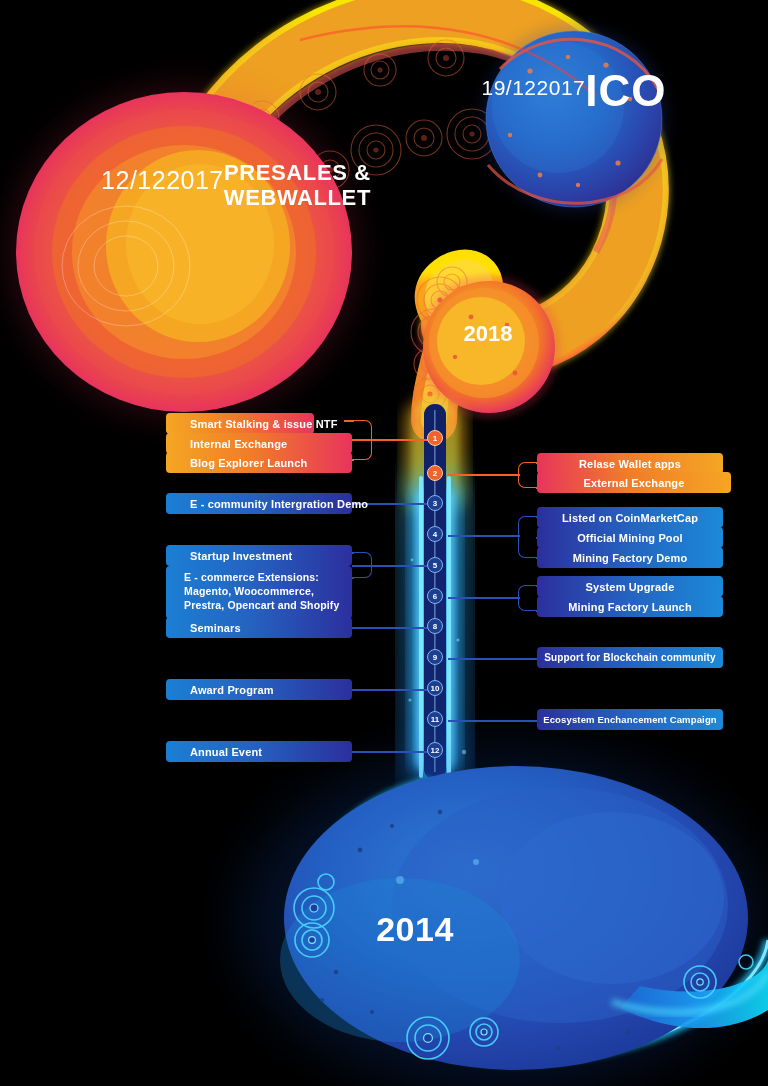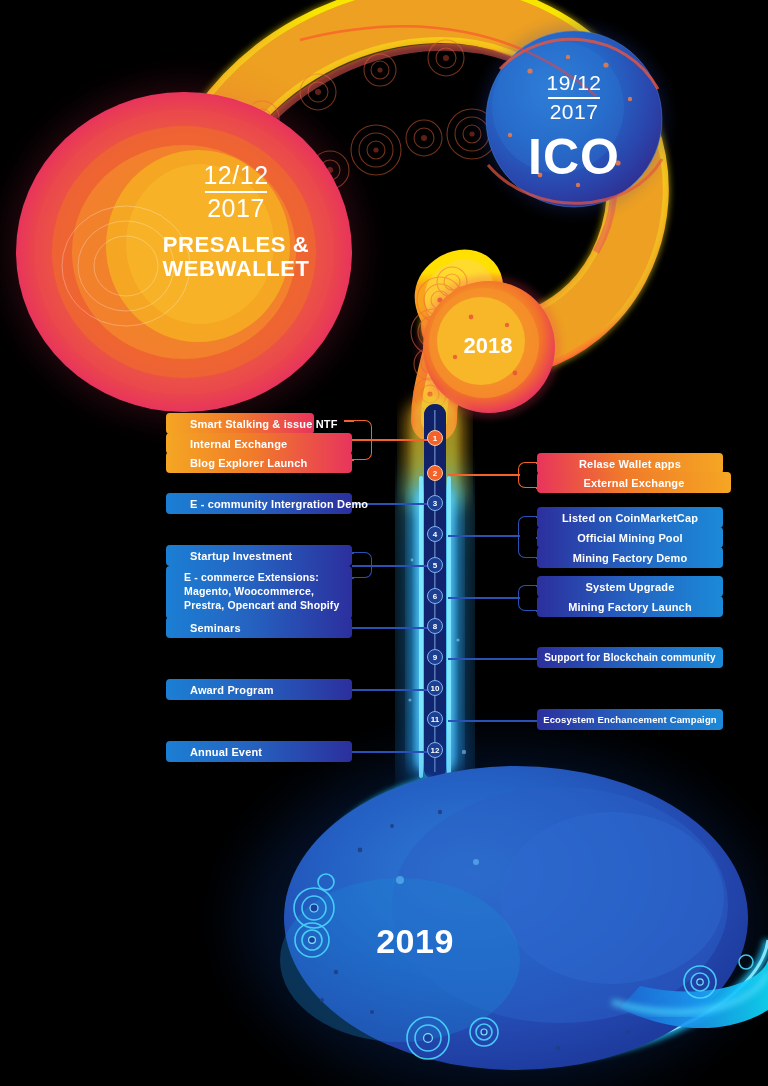--- a/index.html
+++ b/index.html
@@ -5,34 +5,34 @@
   * { margin:0; padding:0; box-sizing:border-box; }
   html,body {
     width:768px; height:1086px;
     background:#000; overflow:hidden;
     font-family:"Liberation Sans", sans-serif;
   }
   #stage { position:relative; width:768px; height:1086px; background:#000; }
   #art { position:absolute; inset:0; width:768px; height:1086px; }
 
   
-  .badge { position:absolute; display:flex; flex-direction:column;
+  .badge { position:absolute; display:flex; 
            align-items:center; justify-content:center; color:#fff;
-           text-align:center; z-index:6; pointer-events:none;margin-top:12px; }
+           text-align:center; z-index:6; pointer-events:none; }
   .badge .date-top { font-size:25px; font-weight:500; letter-spacing:.5px; line-height:1.05; }
   .badge .date-rule { width:62px; height:2px; background:#fff; margin:3px 0 2px; }
   .badge .date-bot { font-size:25px; font-weight:500; letter-spacing:.5px; line-height:1.05; }
   .badge .badge-title { font-weight:bold; line-height:1.12; margin-top:11px; }
 
   #badge-presales { left:112px; top:150px; width:248px; }
   #badge-presales .badge-title { font-size:22px; letter-spacing:.6px; }
   #badge-ico { left:486px; top:60px; width:176px; }
   #badge-ico .date-top,#badge-ico .date-bot { font-size:21px; }
   #badge-ico .date-rule { width:52px; }
-  #badge-ico .badge-title { font-size:50px; letter-spacing:1px; margin-top:6px; }
+  #badge-ico .badge-title { font-size:44px; letter-spacing:1px; margin-top:6px; }
   #badge-2018 { left:440px; top:322px; width:96px; }
   #badge-2018 .badge-title { font-size:22px; margin-top:0; }
   #badge-2019 { left:330px; top:910px; width:170px; }
   #badge-2019 .badge-title { font-size:34px; margin-top:0; letter-spacing:.5px; }
 
   
   .node { position:absolute; width:16px; height:16px; border-radius:50%;
           display:flex; align-items:center; justify-content:center;
           font-size:8px; font-weight:bold; color:#fff; z-index:8;
           border:1.5px solid rgba(255,255,255,.85); }
@@ -368,21 +368,21 @@
     <div class="date-rule"></div>
     <div class="date-bot">2017</div>
     <div class="badge-title">ICO</div>
   </div>
 
   <div class="badge" id="badge-2018">
     <div class="badge-title">2018</div>
   </div>
 
   <div class="badge" id="badge-2019">
-    <div class="badge-title">2019</div>
+    <div class="badge-title">2014</div>
   </div>
 
   <div class="brk" style="left:352px; top:420px; width:20px; height:40px; border-color:#f2622a;
               border-width:1.6px; border-left:none; border-radius:0 7px 7px 0;"></div>
   <div class="conn h o" style="left:344px; top:420px; width:10px;"></div>
   <div class="conn h o" style="left:344px; top:459px; width:10px;"></div>
   <div class="conn h o" style="left:352px; top:439px; width:88px;"></div>
 
   <div class="conn h b" style="left:350px; top:503px; width:90px;"></div>
   <div class="conn h b" style="left:350px; top:627px; width:90px;"></div>

